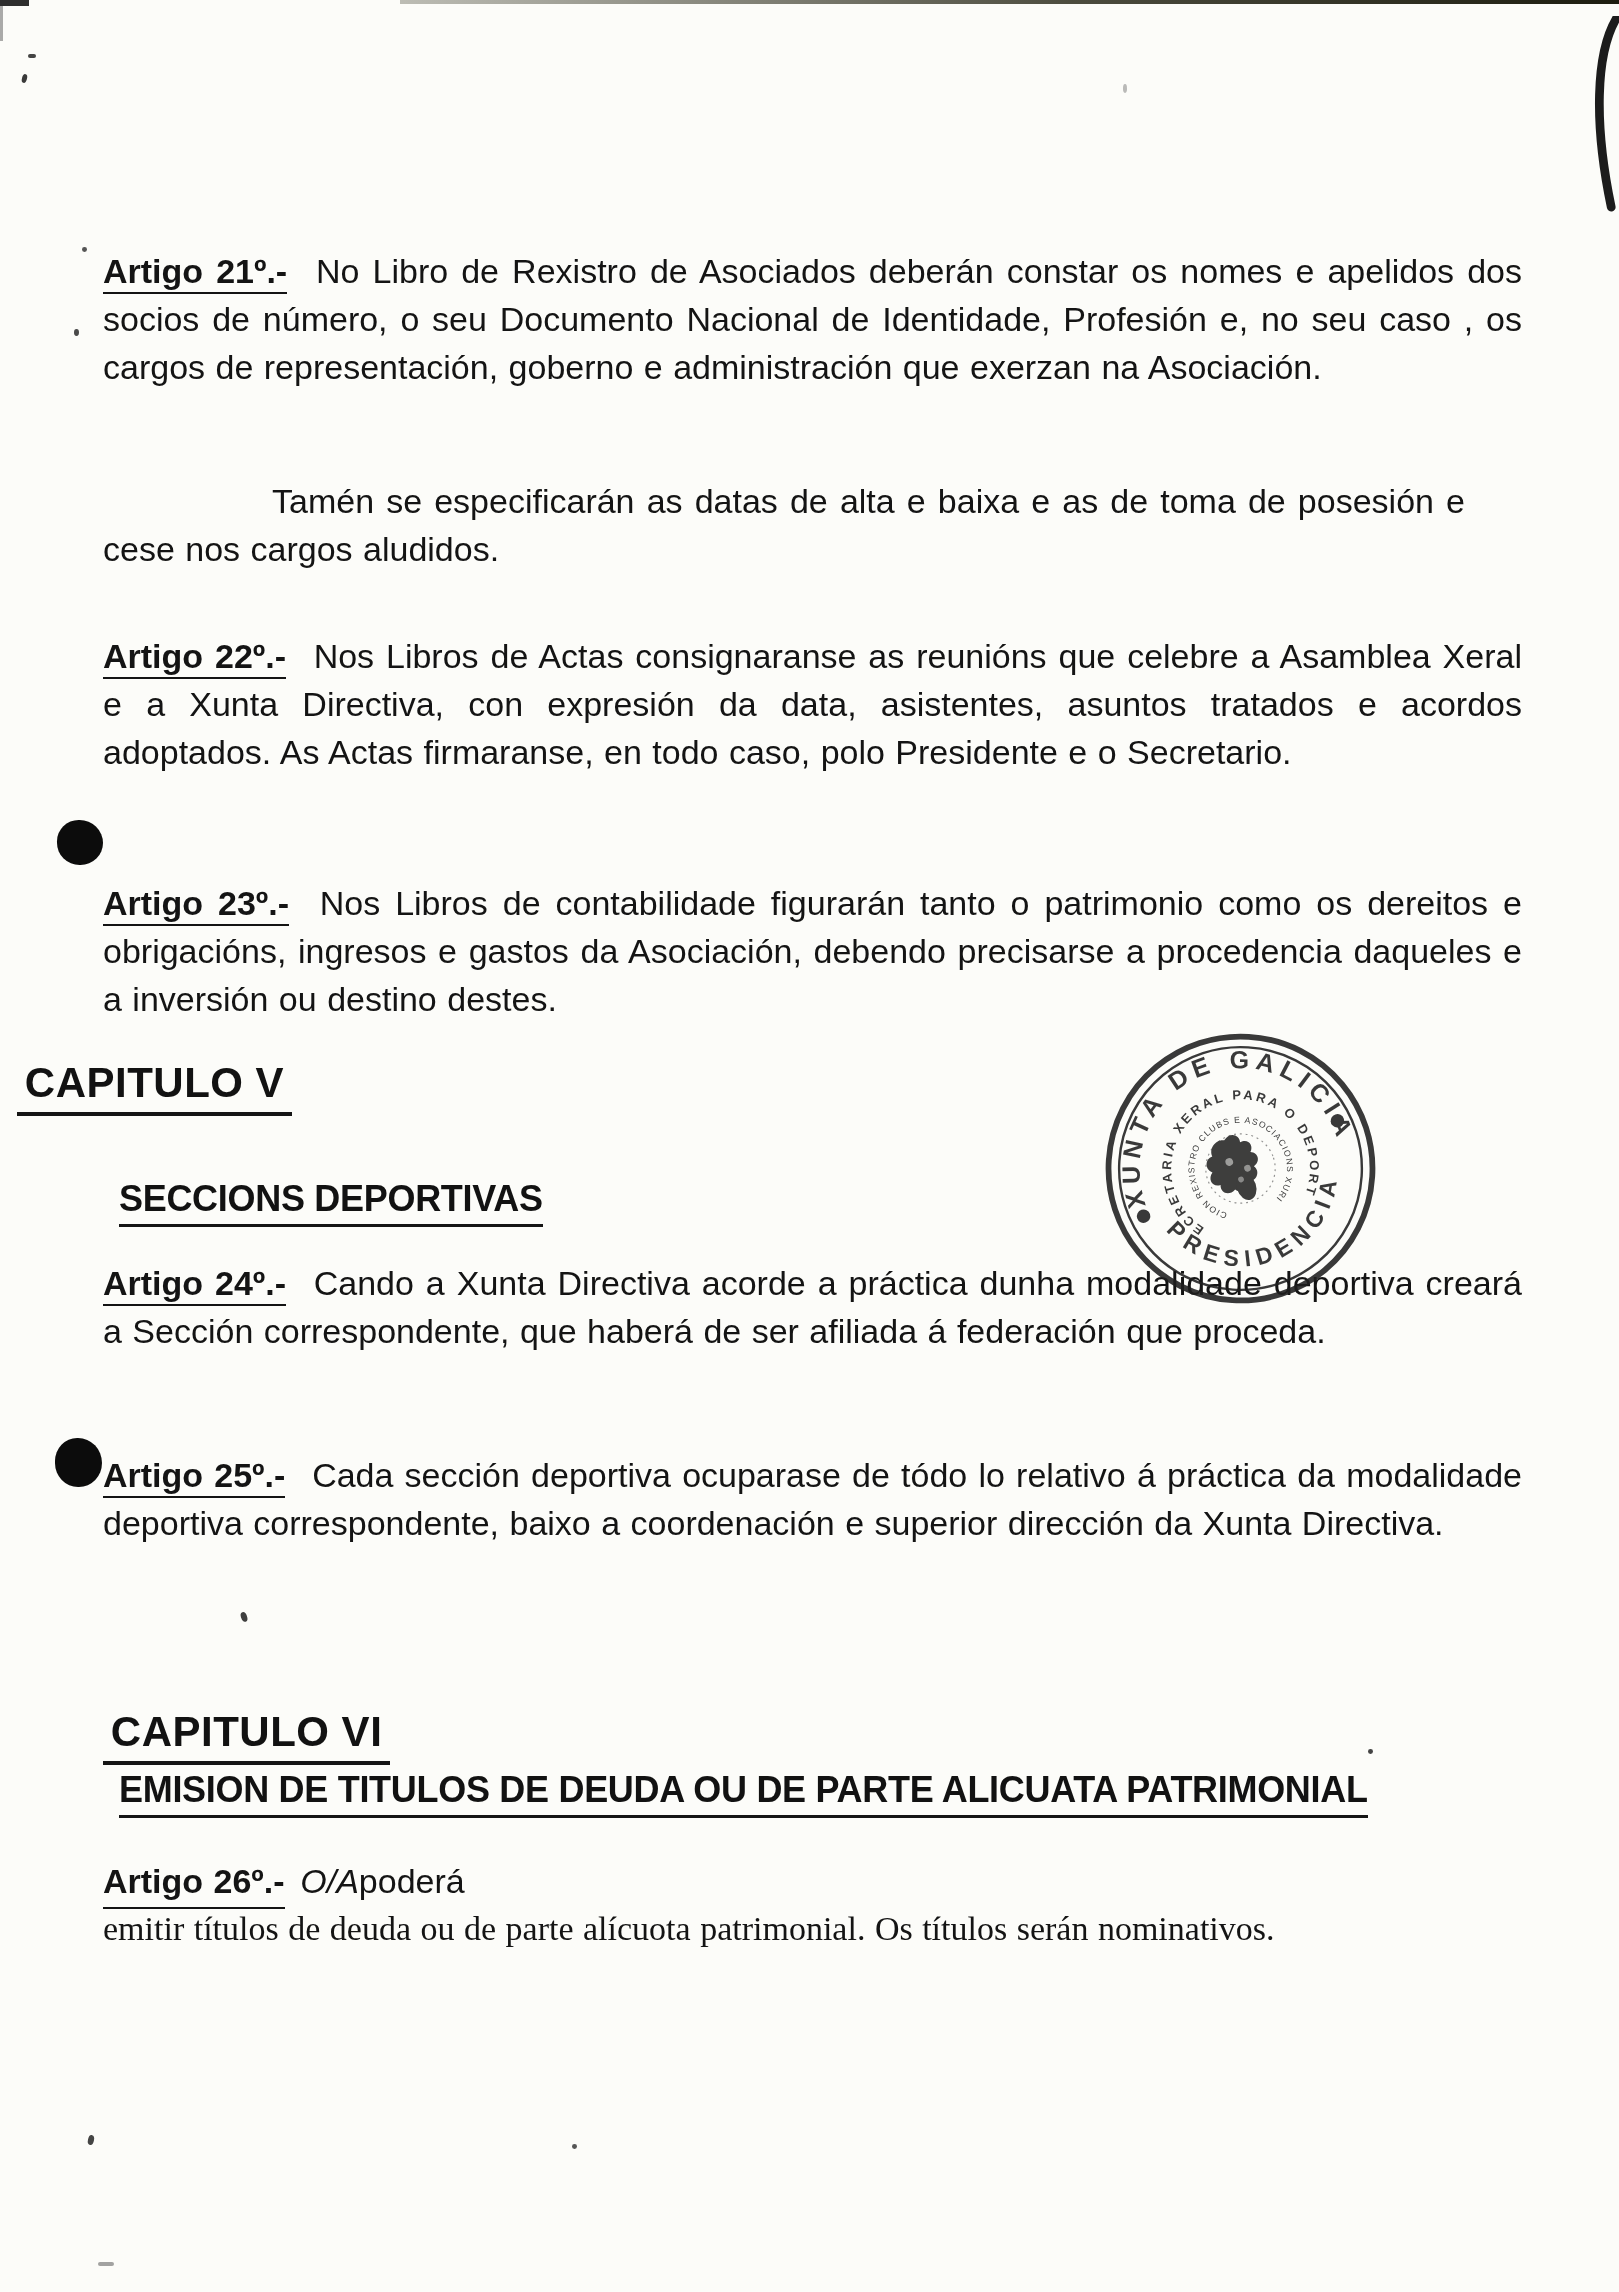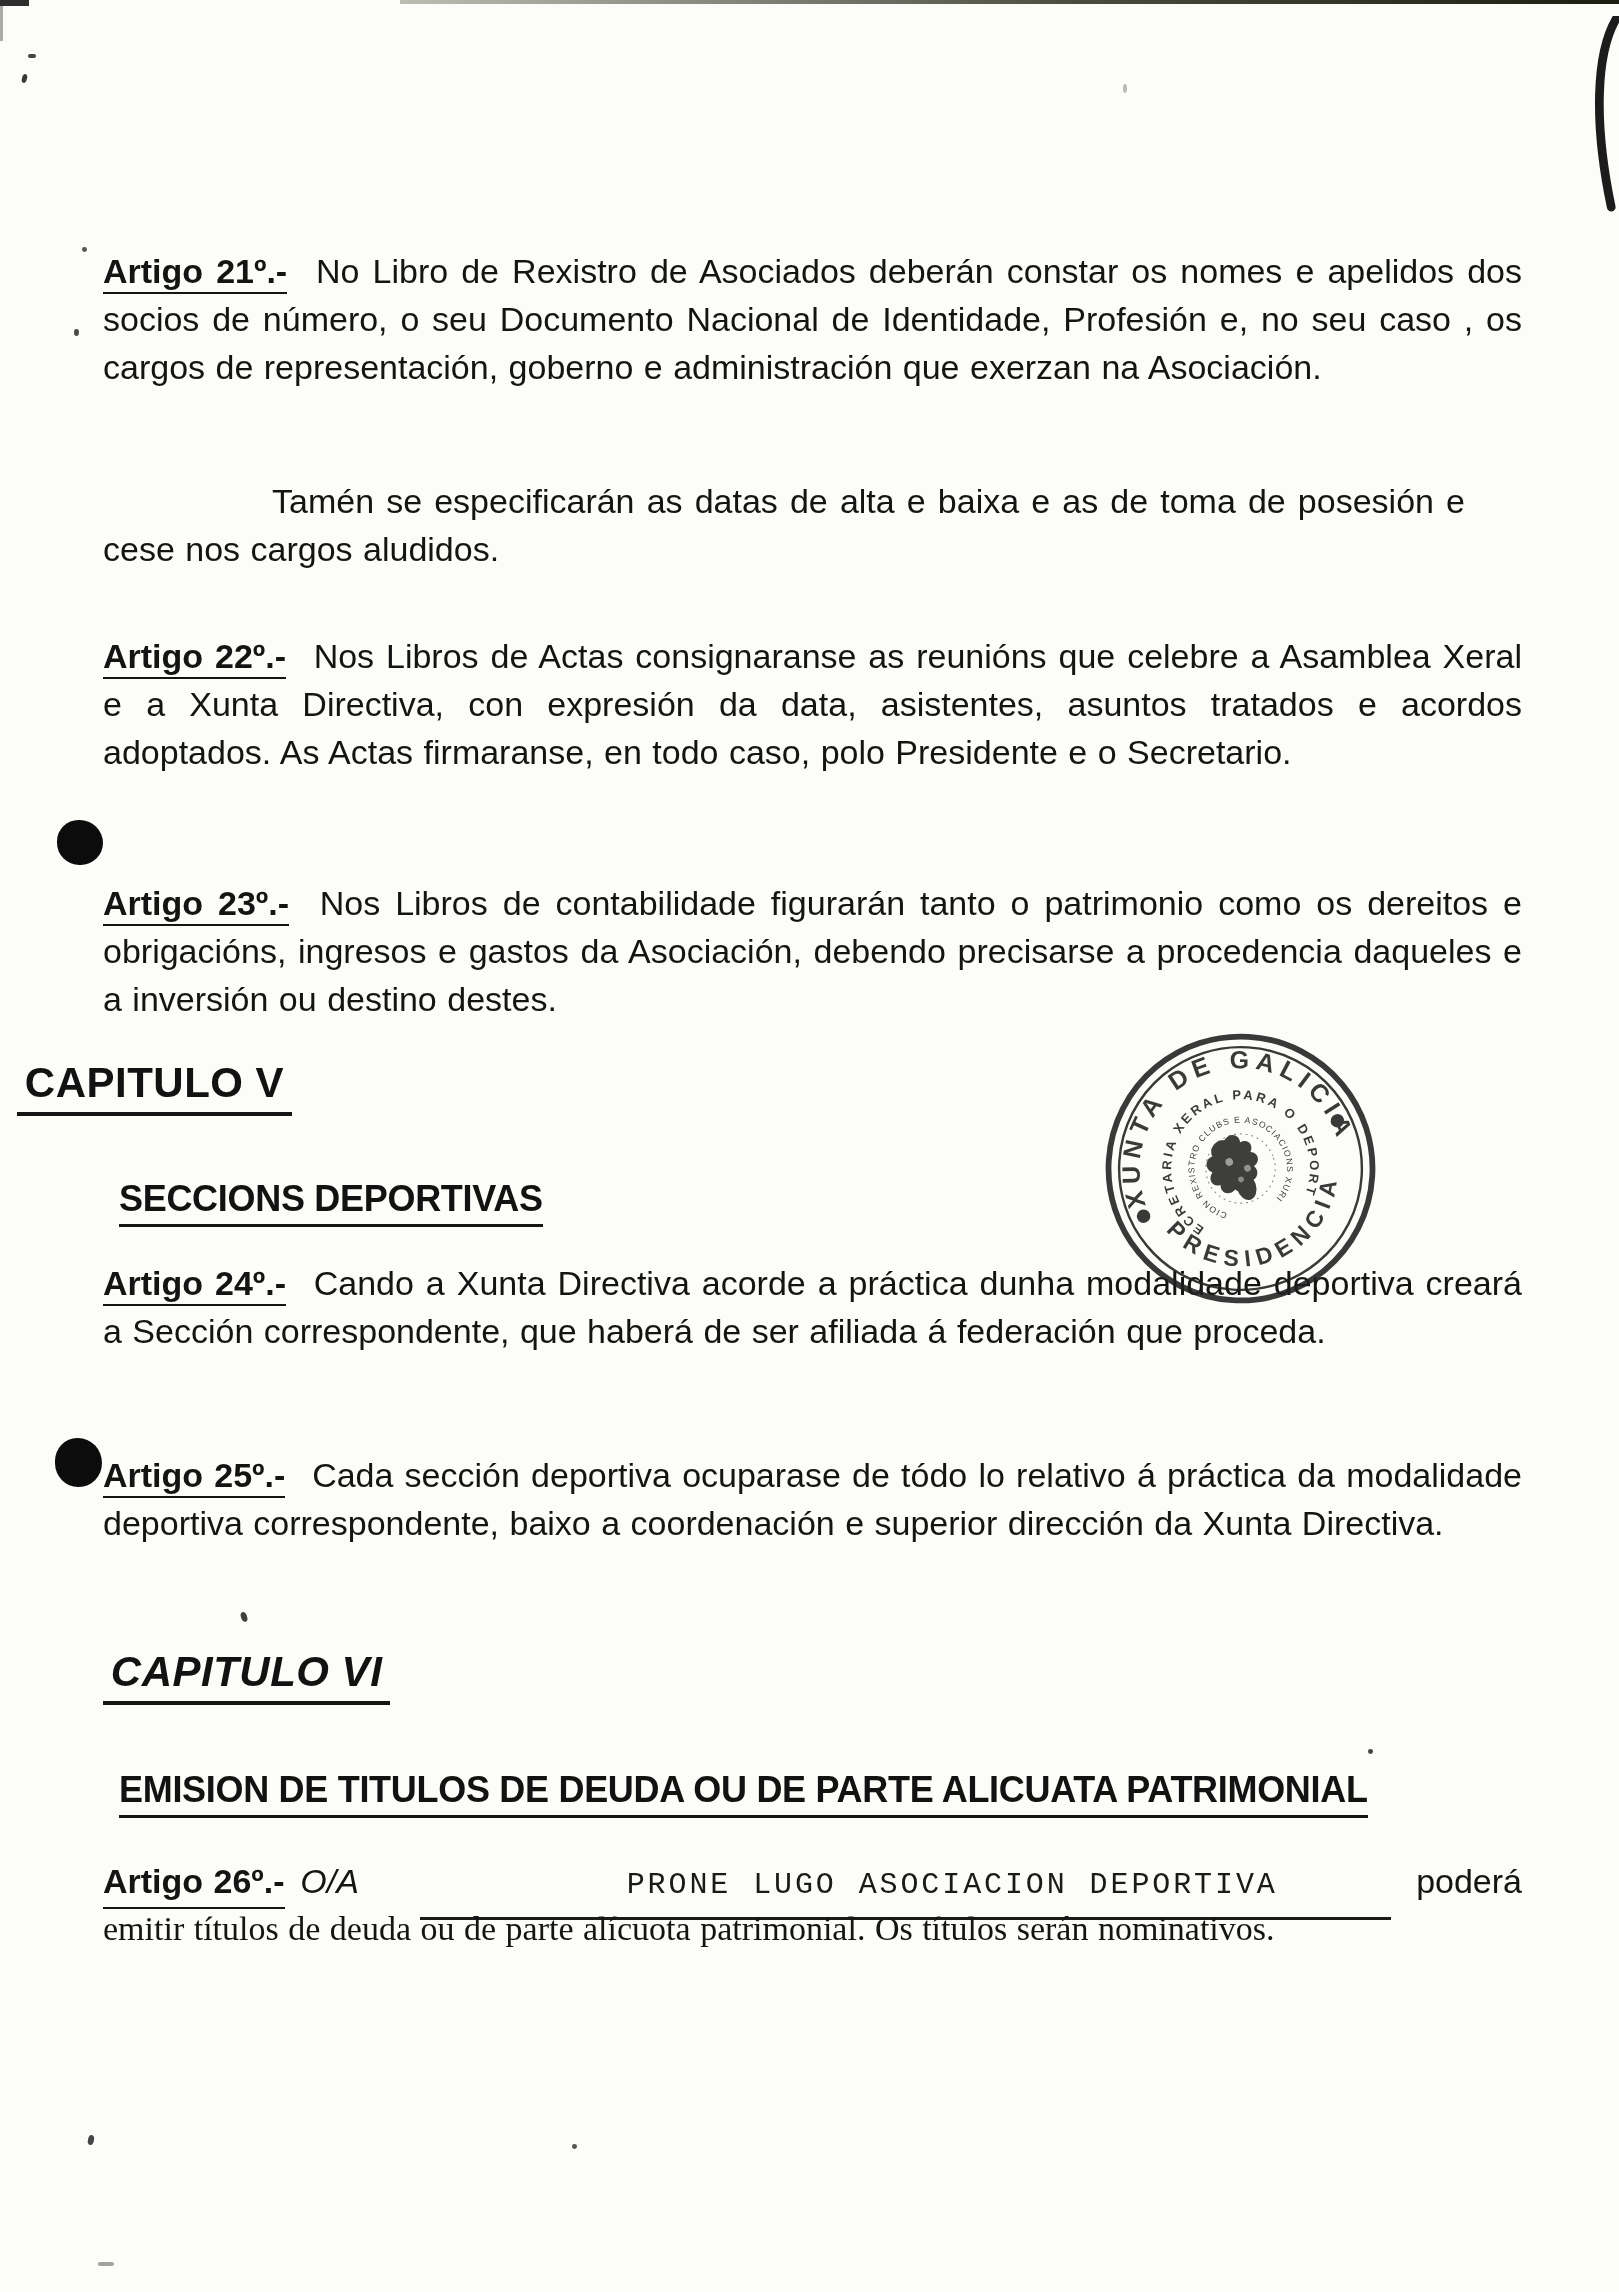--- a/index.html
+++ b/index.html
@@ -108,32 +108,31 @@
     <p class="para" style="top:1259px;">
       <span class="art-label">Artigo 24º.-</span>
       <span>Cando a Xunta Directiva acorde a práctica dunha modalidade deportiva creará a Sección correspondente, que haberá de ser afiliada á federación que proceda.</span>
     </p>
 
     <p class="para" style="top:1451px;">
       <span class="art-label">Artigo 25º.-</span>
       <span>Cada sección deportiva ocuparase de tódo lo relativo á práctica da modalidade deportiva correspondente, baixo a coordenación e superior dirección da Xunta Directiva.</span>
     </p>
 
-    <h2 class="chapter" style="top:1648px;font-style:italic;">
+    <h2 class="chapter" style="top:1708px;">
       <span class="chapter-inner">CAPITULO VI</span>
     </h2>
 
     <h3 class="section-head" style="top:1753px;">
       <span class="section-inner">EMISION DE TITULOS DE DEUDA OU DE PARTE ALICUATA PATRIMONIAL</span>
     </h3>
 
     <div class="para a26line" style="top:1849px;">
       <span class="art-label">Artigo 26º.-</span>
       <span class="a26-prefix">O/A</span>
-      <span class="typed-blank"><span class="typed-text">PRONE LUGO ASOCIACION DEPORTIVA</span></span>
       <span class="a26-after">poderá</span>
     </div>
 
     <p class="para" style="top:1905px;font-family:Liberation Serif, serif;">emitir títulos de deuda ou de parte alícuota patrimonial. Os títulos serán nominativos.</p>
 
   </div>
 
   <svg class="stamp" width="289" height="289" viewBox="0 0 300 300">
     <g transform="rotate(-18 150 150)" opacity="0.88">
       <circle cx="150" cy="150" r="137" fill="none" stroke="#1f1f1f" stroke-width="6"></circle>

